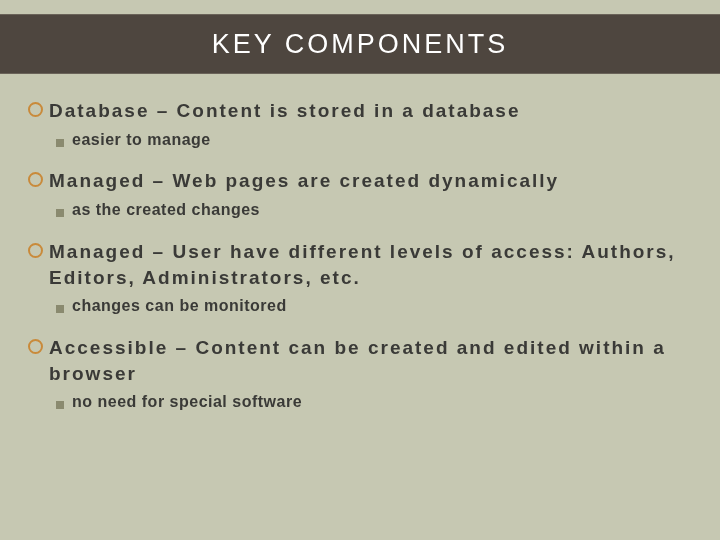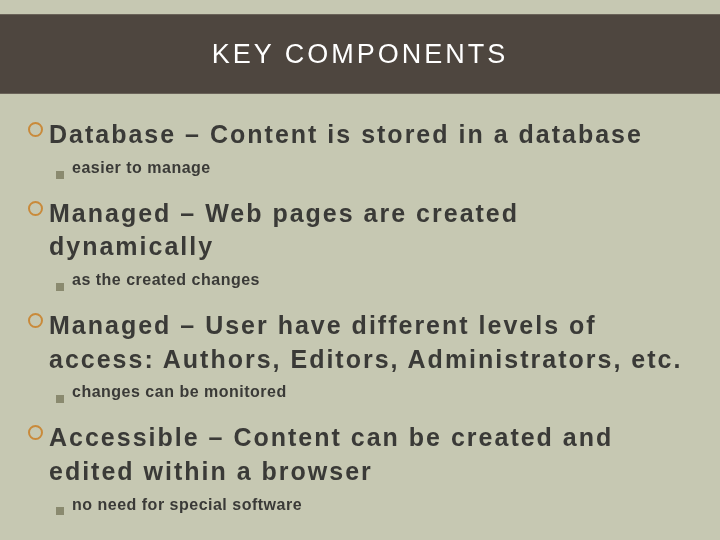--- a/index.html
+++ b/index.html
@@ -5,21 +5,21 @@
   * { margin: 0; padding: 0; box-sizing: border-box; }
   body {
     width: 720px;
     height: 540px;
     background: #c6c8b2;
     font-family: Arial, Helvetica, sans-serif;
     overflow: hidden;
   }
   .header-band {
     background: #4e463f;
-    height: 80px;
+    height: 60px;
     display: flex;
     align-items: center;
     justify-content: center;
     border-top: 1px solid #6a6359;
     border-bottom: 1px solid #6a6359;
     margin-top: 14px;
   }
   .title {
     color: #fff;
     font-size: 27px;
@@ -30,39 +30,39 @@
     padding: 24px 28px 0 28px;
   }
   .item {
     margin-bottom: 6px;
   }
   .main-line {
     display: flex;
     align-items: flex-start;
     color: #3a3a37;
     font-weight: bold;
-    font-size: 25px;
+    font-size: 19px;
     letter-spacing: 2px;
     line-height: 1.35;
   }
   .circle-bullet {
     flex: 0 0 auto;
     width: 15px;
     height: 15px;
     border: 2px solid #c98a3a;
     border-radius: 50%;
     margin-right: 6px;
     margin-top: 4px;
   }
   .main-text {
     flex: 1;
   }
   .sub-line {
     display: flex;
-    align-items: flex-end;
+    align-items: center;
     color: #3a3a37;
     font-size: 16px;
     letter-spacing: 0.5px;
     font-weight: bold;
     padding: 6px 0 12px 28px;
     line-height: 1.3;
   }
   .square-bullet {
     flex: 0 0 auto;
     width: 8px;

